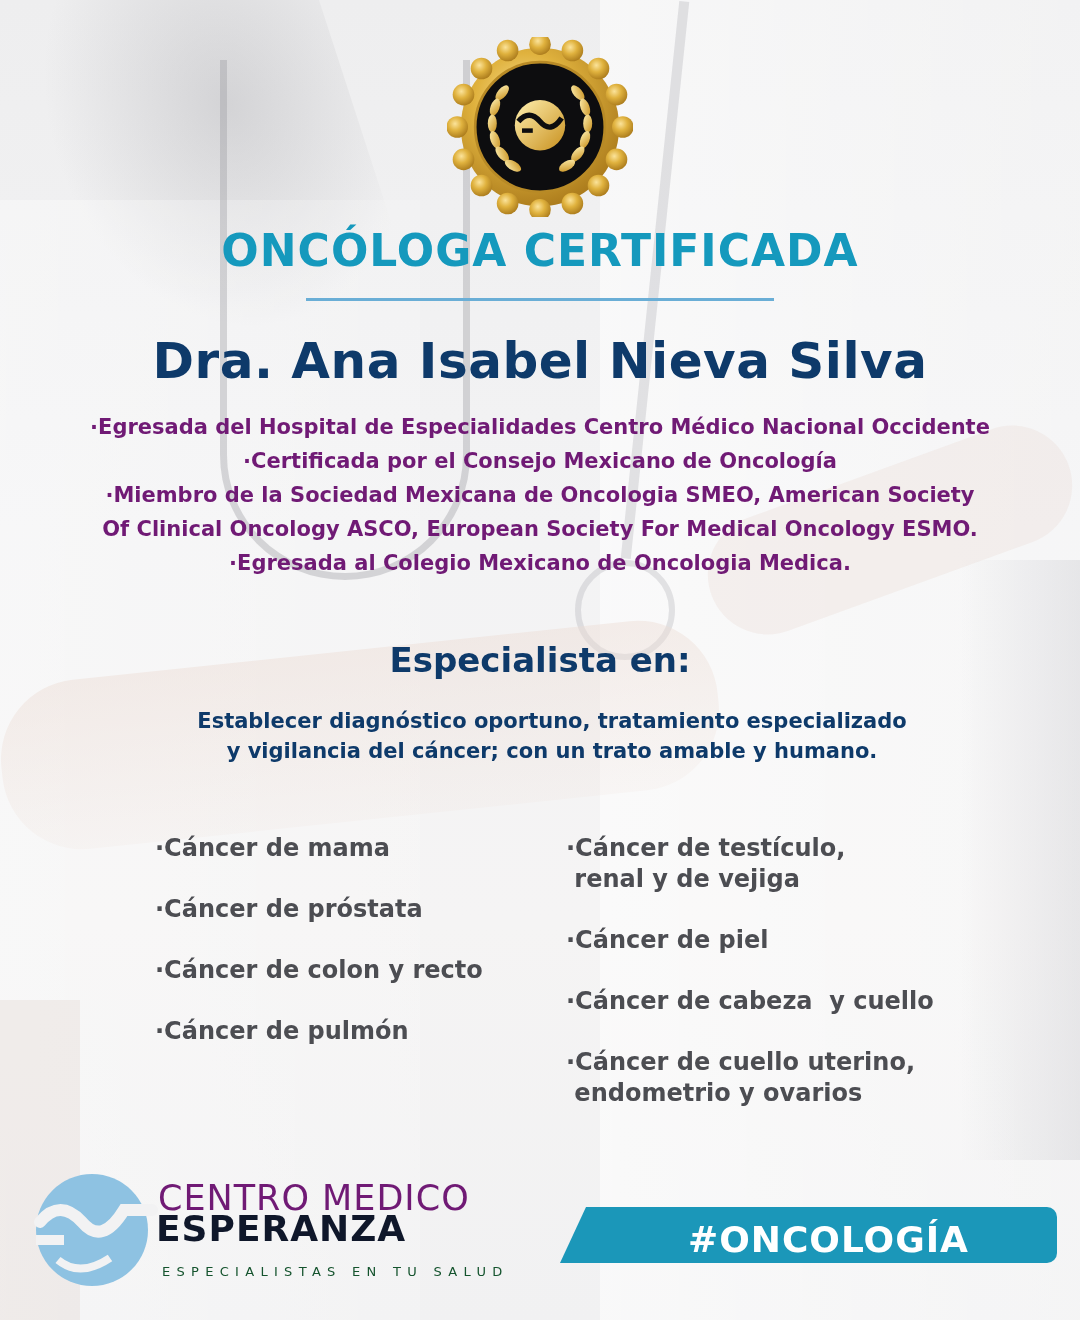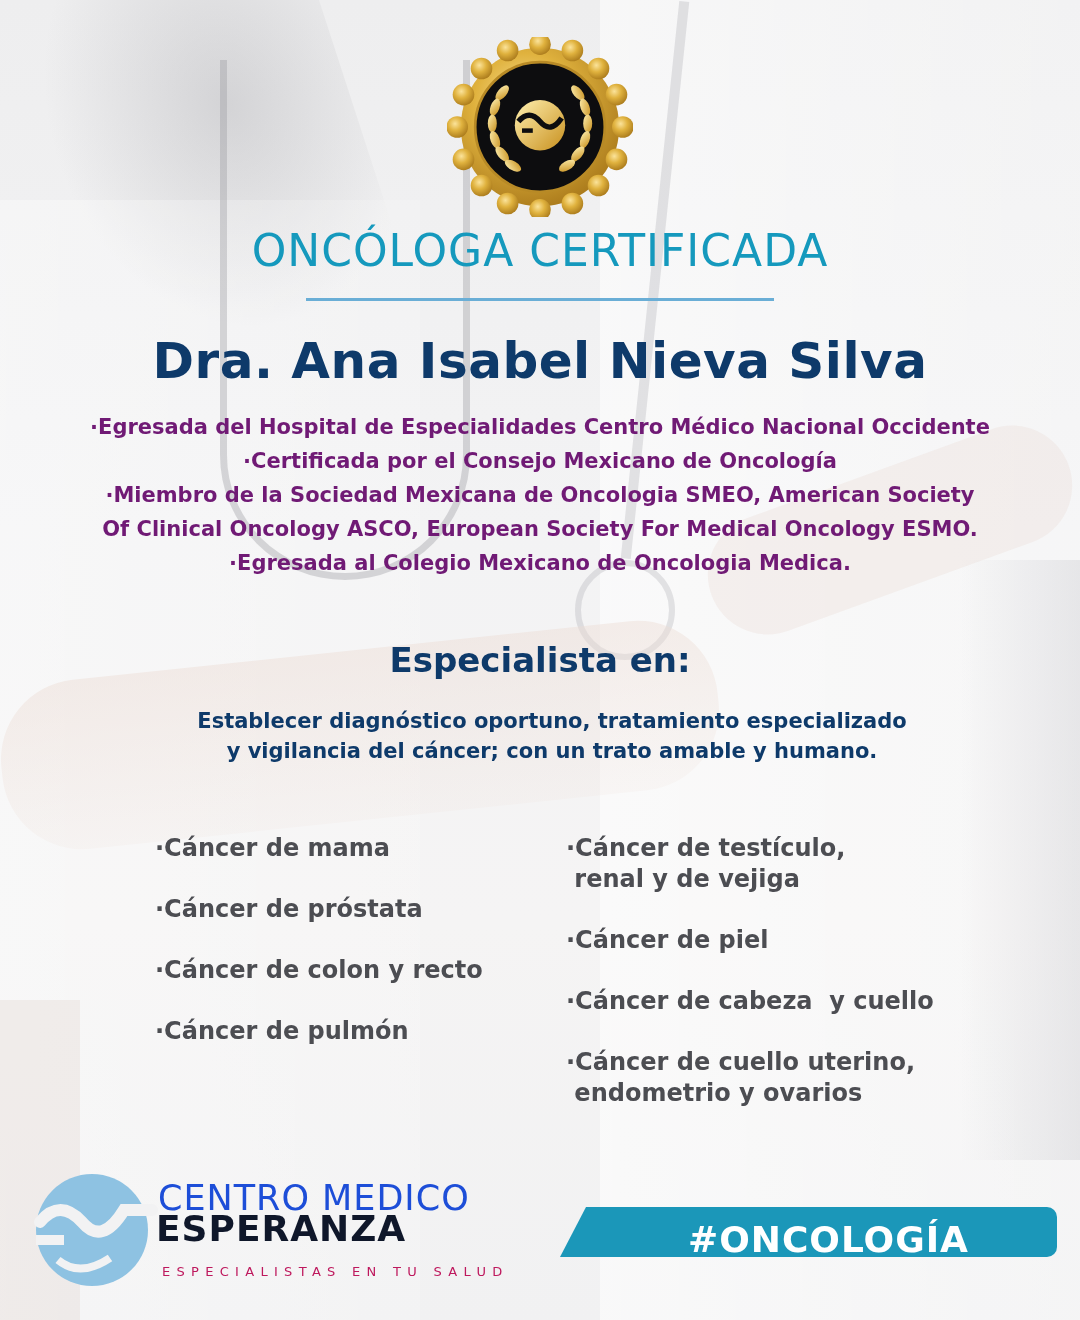--- a/index.html
+++ b/index.html
@@ -35,21 +35,21 @@
                  background: linear-gradient(90deg, rgba(200,200,205,0), rgba(200,200,205,.35)); }
   .bg .shade-l { position:absolute; left:0; top:1000px; width:80px; height:320px;
                  background: rgba(225,215,210,.35); }
 
   
   .badge { position:absolute; left:447px; top:37px; width:186px; height:180px; }
   .badge svg { width:100%; height:100%; display:block; }
 
   .title {
     position:absolute; left:0; right:0; top:225px; text-align:center;
-    font-family: "DejaVu Sans", sans-serif; font-weight:normal;
+    font-family: "DejaVu Sans", sans-serif; font-weight:bold;
     font-size:44px; letter-spacing:1px; color:#1599bd;
   }
   .divider { position:absolute; left:306px; top:298px; width:468px; height:3px;
              background:#6aaed6; }
   .name {
     position:absolute; left:0; right:0; top:332px; text-align:center;
     font-weight:bold; font-size:50px; color:#0e3a6a; letter-spacing:0.5px;
   }
   .creds { position:absolute; left:0; right:0; top:410px; text-align:center;
            color:#701a75; font-weight:bold; font-size:21px; line-height:34px; }
@@ -65,28 +65,28 @@
   .col-left { left:155px; top:833px; }
   .col-right { left:566px; top:833px; }
   .col .item { line-height:31px; white-space:pre; }
   .col-left .item { margin-bottom:30px; }
   .col-right .item { margin-bottom:30px; }
 
   
   .logo { position:absolute; left:30px; top:1170px; width:470px; height:120px; }
   .logo-mark { position:absolute; left:0; top:0; width:130px; height:120px; }
   .logo-mark svg { width:100%; height:100%; }
-  .logo-line1 { position:absolute; left:128px; top:8px; font-size:35px; color:#1d4ed8;
+  .logo-line1 { position:absolute; left:128px; top:8px; font-size:35px; color:#701a75;
                 font-weight:normal; letter-spacing:1px; white-space:nowrap; }
   .logo-line2 { position:absolute; left:126px; top:38px; font-size:36px; color:#0f172a;
                 font-weight:bold; letter-spacing:1px; white-space:nowrap; }
-  .logo-line3 { position:absolute; left:132px; top:94px; font-size:13px; color:#be185d;
+  .logo-line3 { position:absolute; left:132px; top:94px; font-size:13px; color:#14532d;
                 letter-spacing:6.3px; white-space:nowrap; }
 
-  .hashtag-bar { position:absolute; left:560px; top:1207px; width:497px; height:50px;
+  .hashtag-bar { position:absolute; left:560px; top:1207px; width:497px; height:56px;
                  background:#1b97b9; border-radius:0 10px 10px 0;
                  clip-path: polygon(26px 0, 100% 0, 100% 100%, 0 100%); }
   .hashtag-bar span { position:absolute; left:0; right:0; top:12px; text-align:center;
                       color:#ffffff; font-weight:bold; font-size:36px; letter-spacing:1px; padding-left:40px; }
 </style>
 </head>
 <body>
 
 <div class="bg">
   <div class="hair"></div>

